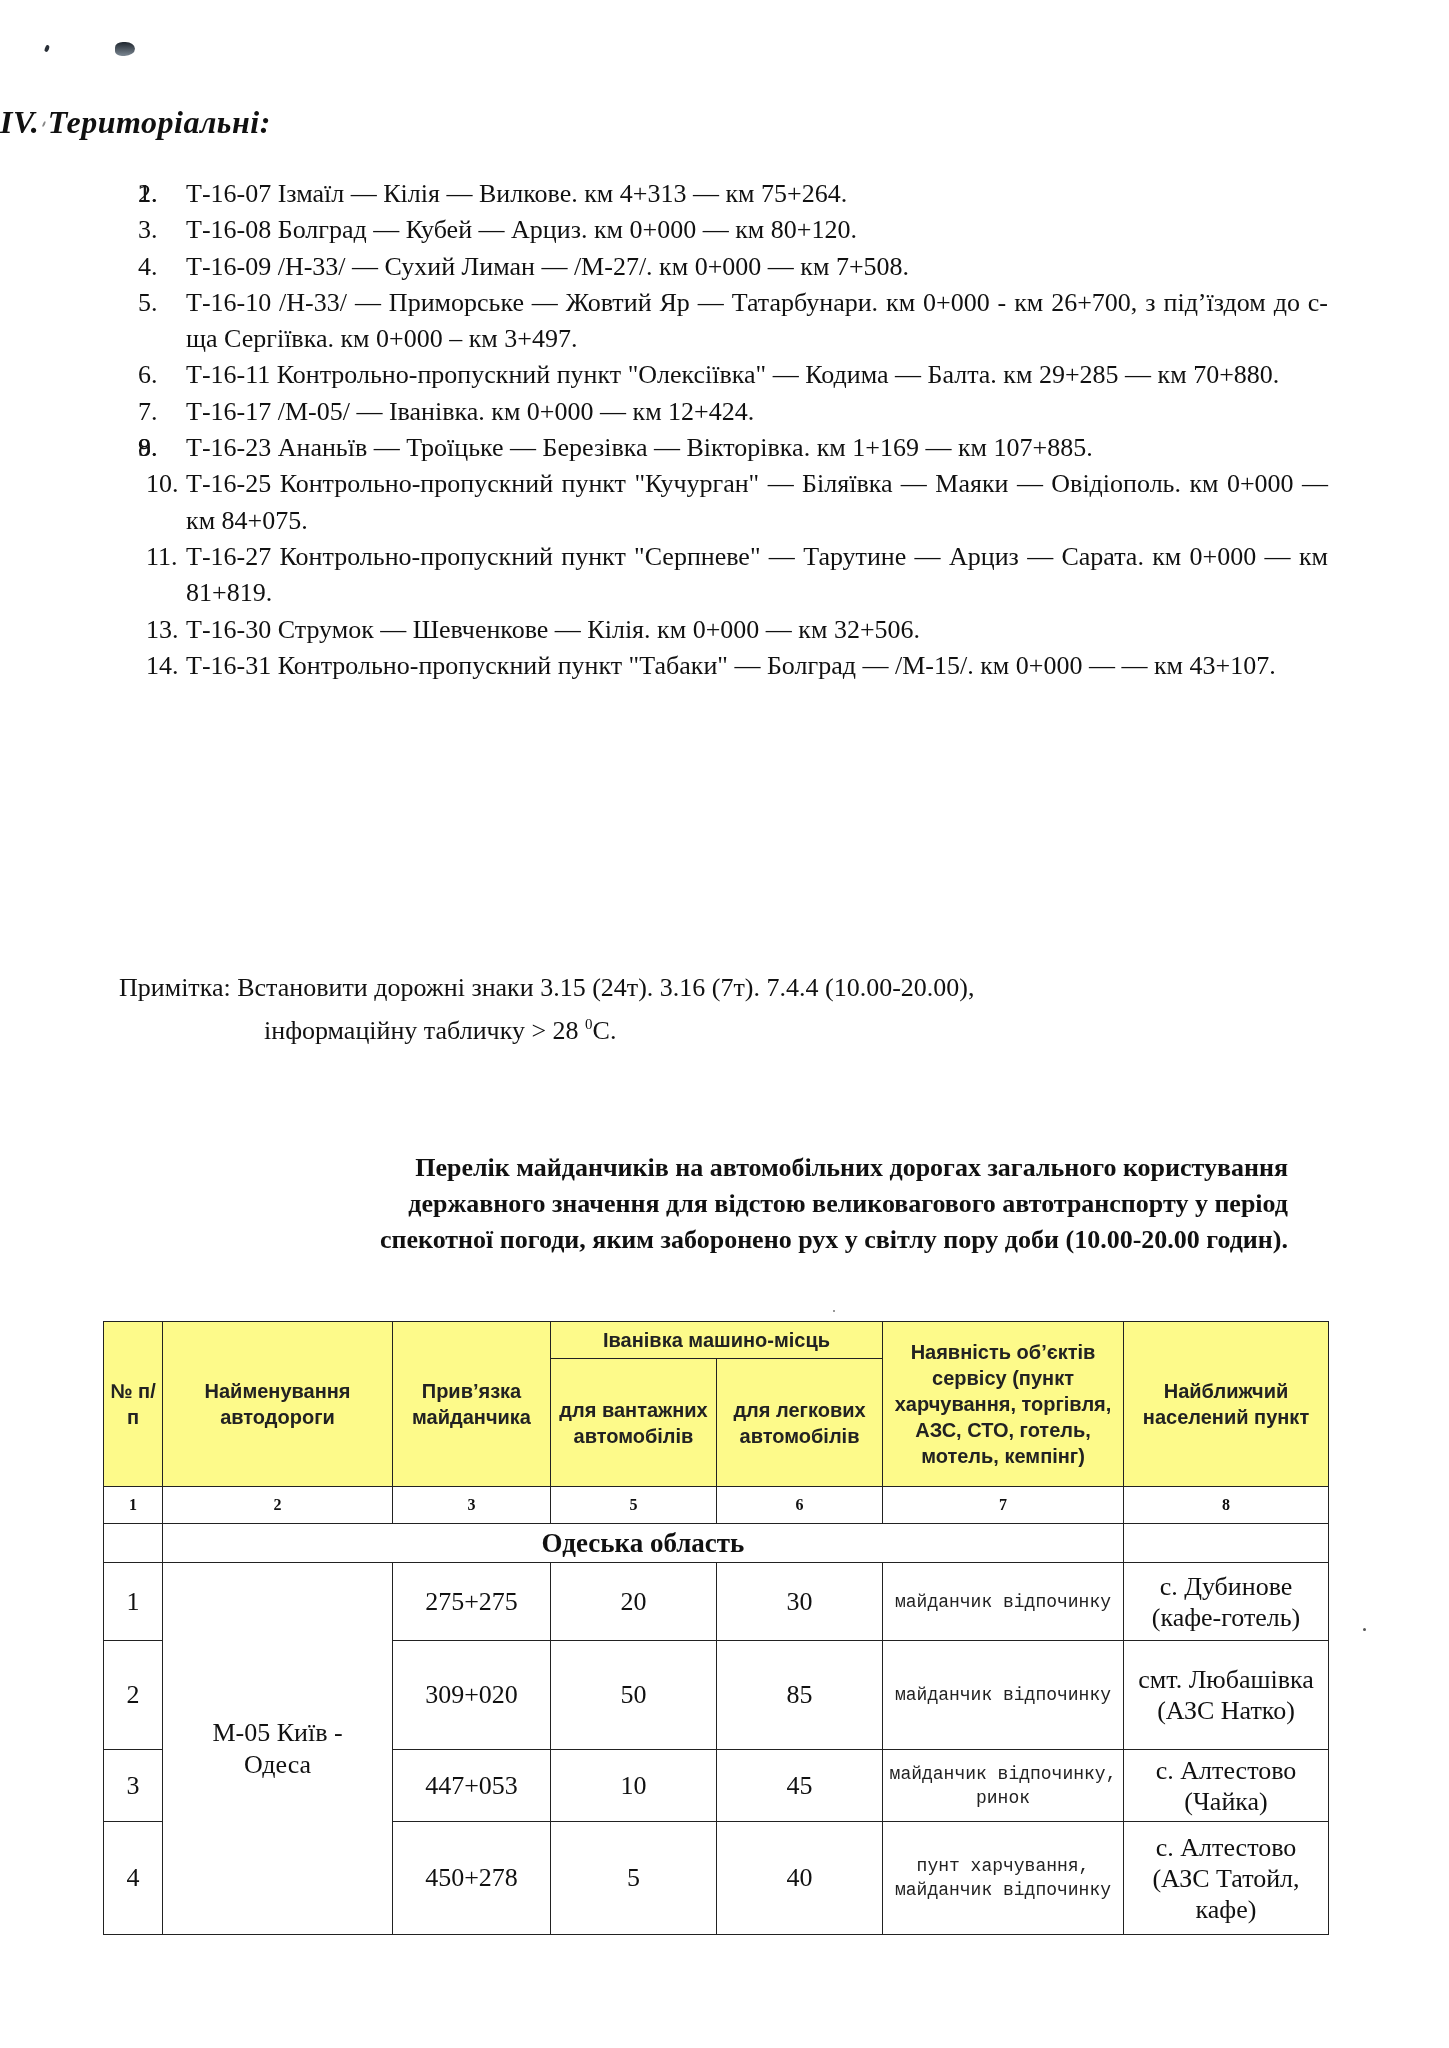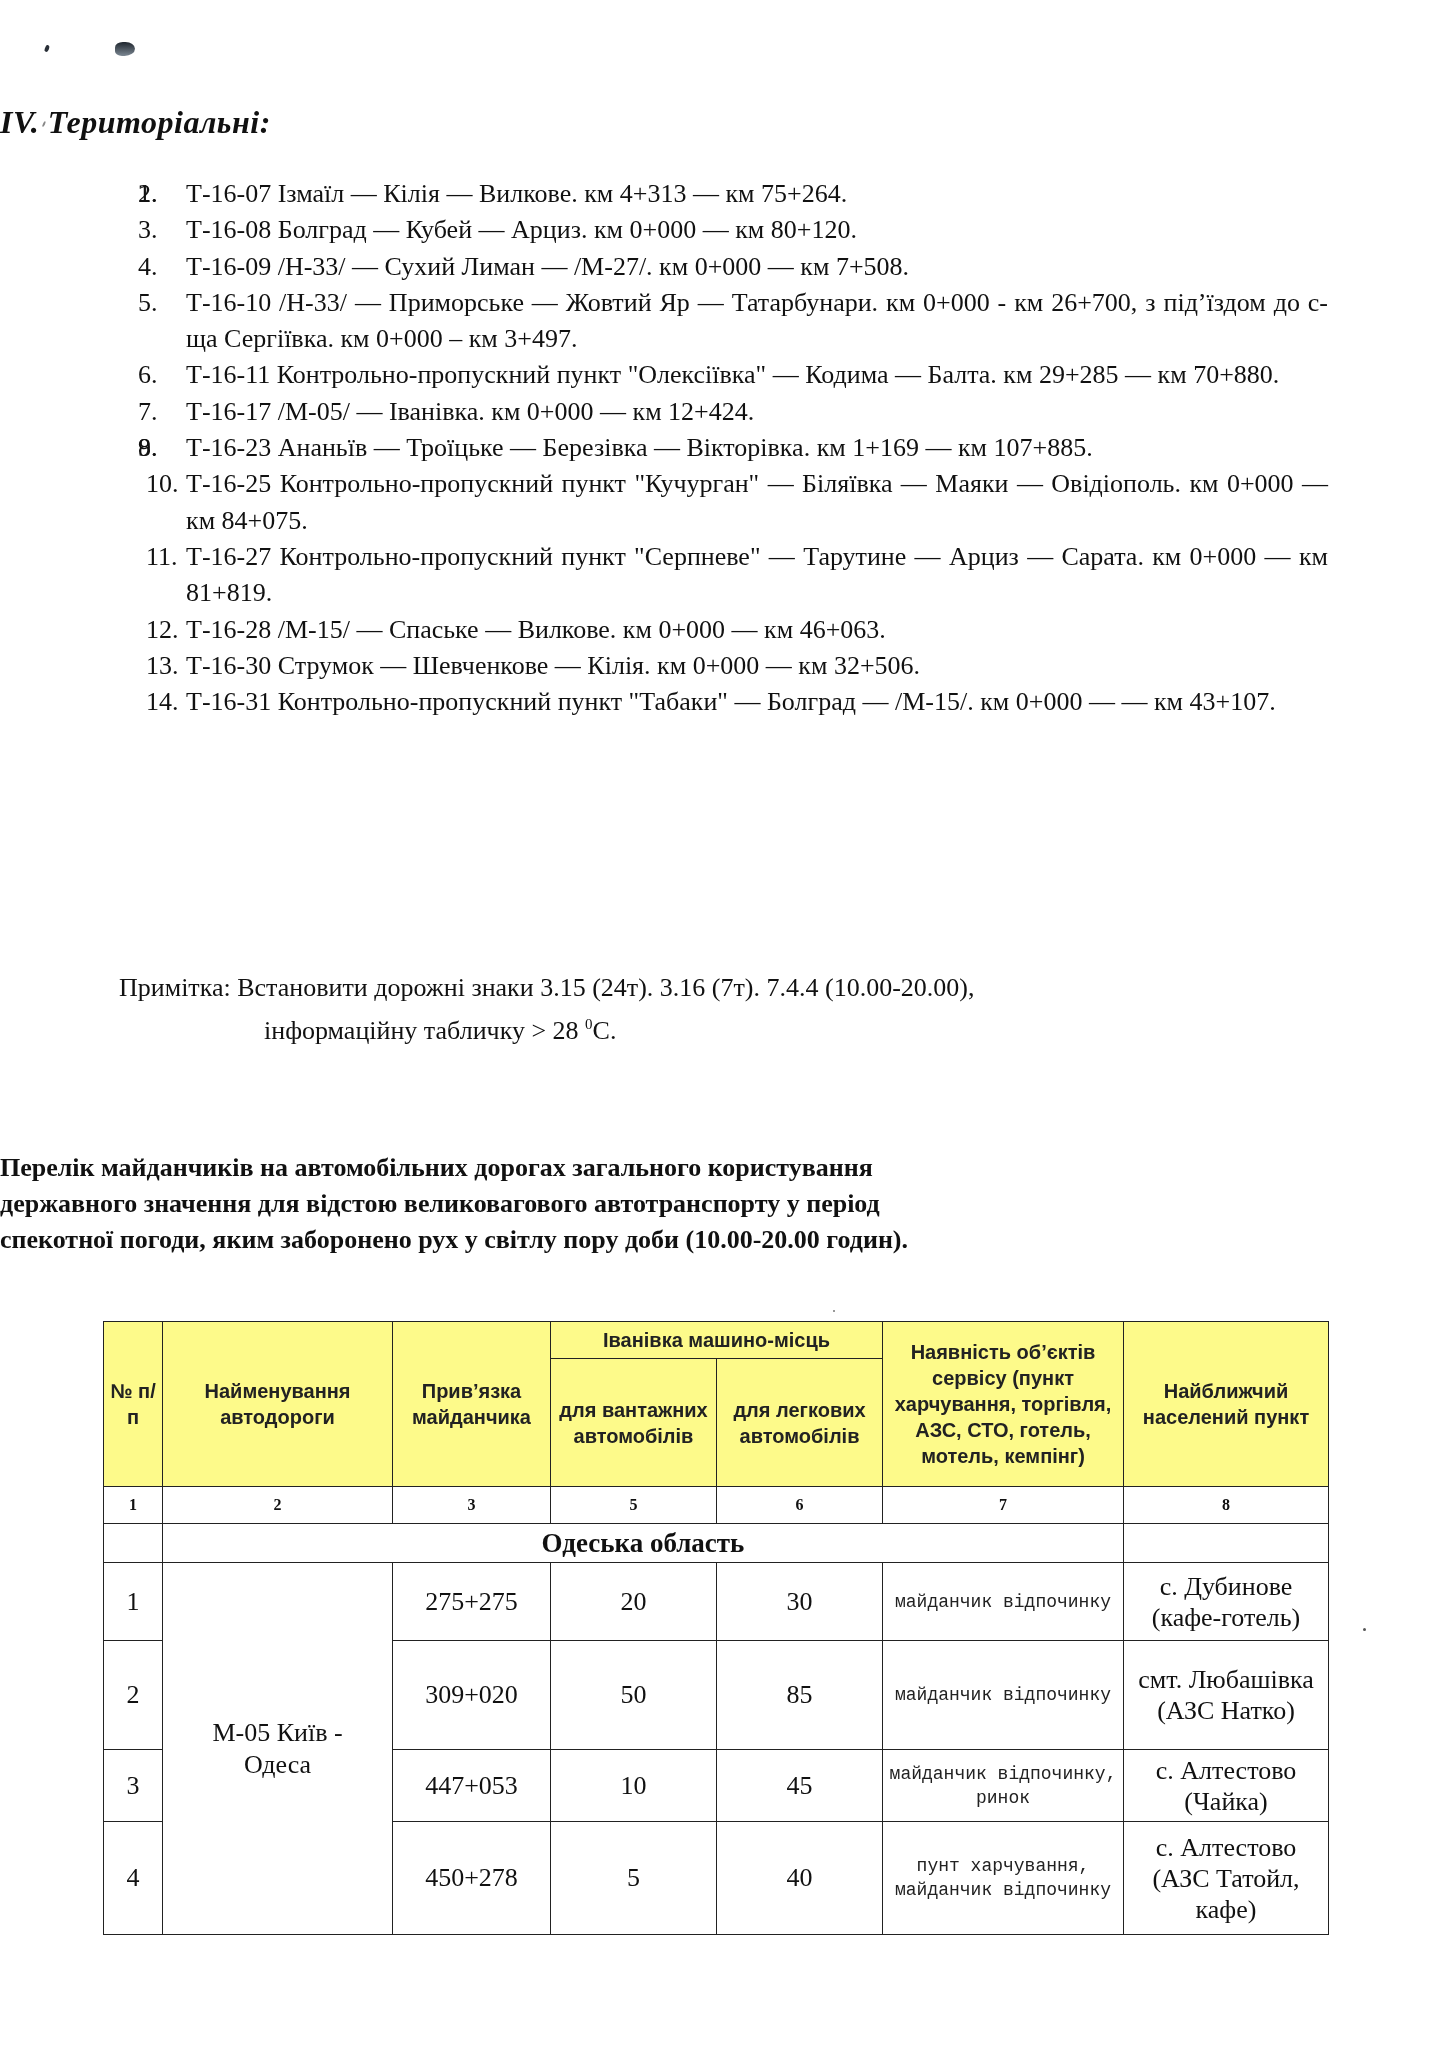--- a/index.html
+++ b/index.html
@@ -17,21 +17,21 @@
     .road-list { position: absolute; left: 138px; top: 176px; width: 1190px; margin: 0; padding: 0; list-style: none; font-size: 26px; line-height: 36.3px; }
     .road-list li { position: relative; padding-left: 48px; text-align: justify; }
     .road-list li .num { position: absolute; left: 0; top: 0; }
     .road-list li.two-digit .num { left: 0; margin-left: 8px; }
 
     .note { position: absolute; left: 119px; top: 970px; font-size: 26px; line-height: 36px; }
     .note .label { font-weight: normal; text-align: center; }
     .note .line2 { padding-left: 145px; display: block; }
     .note sup { font-size: 15px; }
 
-    .list-title { position: absolute; left: 0; width: 1288px; top: 1150px; text-align: left; font-weight: bold; font-size: 26px; line-height: 36px; }
+    .list-title { position: absolute; left: 0; width: 1288px; top: 1150px; text-align: right; font-weight: bold; font-size: 26px; line-height: 36px; }
 
     table.parking { position: absolute; left: 103px; top: 1321px; width: 1225px; border-collapse: collapse; table-layout: fixed; font-size: 26px; }
     table.parking td, table.parking th { border: 1.6px solid #222; text-align: center; vertical-align: middle; padding: 0 4px; }
     table.parking thead th { background: #fdfa8a; font-family: "Liberation Sans", "DejaVu Sans", sans-serif; font-weight: bold; font-size: 20px; line-height: 26px; color: #222; }
     table.parking tr.colnums td { font-weight: bold; font-size: 16px; height: 36px; }
     table.parking tr.region td { height: 38px; }
     table.parking tr.region td.region-name { font-weight: bold; font-size: 27px; }
     table.parking td.service { font-family: Liberation Mono, monospace; font-size: 18px; line-height: 24px; color: #222; }
     table.parking td.settlement { line-height: 31px; }
   </style>
@@ -51,21 +51,20 @@
   <li><span class="num">2.</span><span>Т-16-07 Ізмаїл — Кілія — Вилкове. км 4+313 — км 75+264.</span></li>
   <li><span class="num">3.</span><span>Т-16-08 Болград — Кубей — Арциз. км 0+000 — км 80+120.</span></li>
   <li><span class="num">4.</span><span>Т-16-09 /Н-33/ — Сухий Лиман — /М-27/. км 0+000 — км 7+508.</span></li>
   <li><span class="num">5.</span><span>Т-16-10 /Н-33/ — Приморське — Жовтий Яр — Татарбунари. км 0+000 - км 26+700, з під’їздом до с-ща Сергіївка. км 0+000 – км 3+497.</span></li>
   <li><span class="num">6.</span><span>Т-16-11 Контрольно-пропускний пункт "Олексіївка" — Кодима — Балта. км 29+285 — км 70+880.</span></li>
   <li><span class="num">7.</span><span>Т-16-17 /М-05/ — Іванівка. км 0+000 — км 12+424.</span></li>
   <li><span class="num">8.</span></li>
   <li><span class="num">9.</span><span>Т-16-23 Ананьїв — Троїцьке — Березівка — Вікторівка. км 1+169 — км 107+885.</span></li>
   <li class="two-digit"><span class="num">10.</span><span>Т-16-25 Контрольно-пропускний пункт "Кучурган" — Біляївка — Маяки — Овідіополь. км 0+000 — км 84+075.</span></li>
   <li class="two-digit"><span class="num">11.</span><span>Т-16-27 Контрольно-пропускний пункт "Серпневе" — Тарутине — Арциз — Сарата. км 0+000 — км 81+819.</span></li>
-  <li class="two-digit"><span class="num">12.</span><span>Т-16-28 /М-15/ — Спаське — Вилкове. км 0+000 — км 46+063.</span></li>
   <li class="two-digit"><span class="num">13.</span><span>Т-16-30 Струмок — Шевченкове — Кілія. км 0+000 — км 32+506.</span></li>
   <li class="two-digit"><span class="num">14.</span><span>Т-16-31 Контрольно-пропускний пункт "Табаки" — Болград — /М-15/. км 0+000 — — км 43+107.</span></li>
 </ol>
 
 <div class="note">
   <span class="label">Примітка:</span><span> Встановити дорожні знаки 3.15 (24т). 3.16 (7т). 7.4.4 (10.00-20.00),</span>
   <span class="line2"><span>інформаційну табличку  &gt; 28 </span><sup>0</sup><span>С.</span></span>
 </div>
 
 <div class="list-title">

